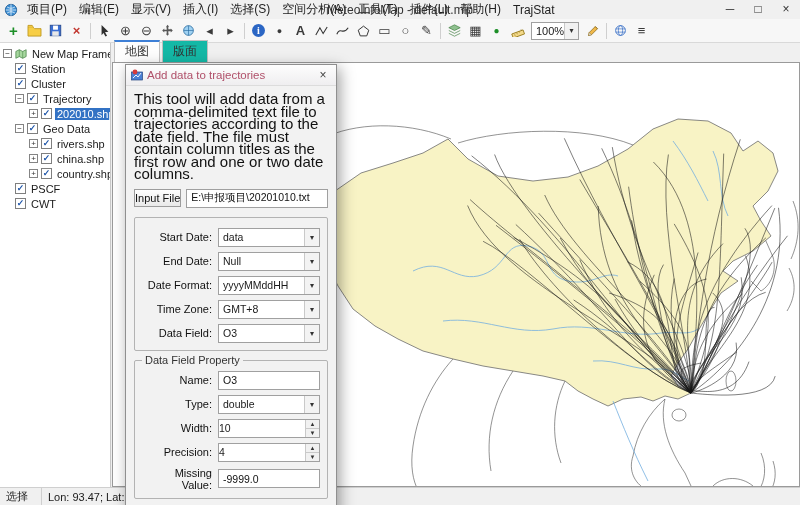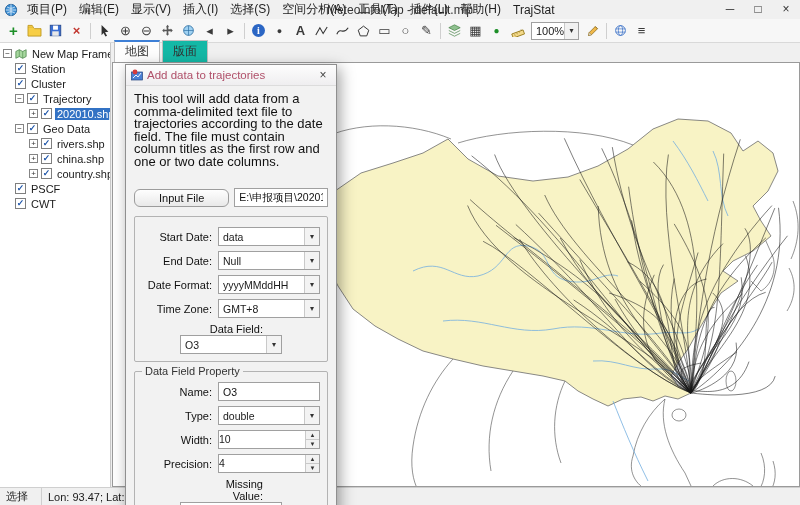--- a/index.html
+++ b/index.html
@@ -50,29 +50,29 @@
   .sb-mode { width:42px; }
   .sb-coords { width:160px; }
 
   
   .dialog { position:absolute; left:125px; top:64px; width:212px; background:#f2f2f2; border:1px solid #8f8f8f; box-shadow:3px 4px 14px rgba(0,0,0,.38); z-index:10; font-size:11px; }
   .dlg-titlebar { height:21px; background:linear-gradient(#fdfdfd,#efeef0); border-bottom:1px solid #dcdcdc; display:flex; align-items:center; padding-left:5px; }
   .dlg-title { color:#b0506a; font-size:11.5px; flex:1; margin-left:4px; }
   .dlg-close { width:26px; height:100%; display:flex; align-items:center; justify-content:center; color:#444; font-size:12px; }
   .dlg-icon { width:12px; height:12px; flex:0 0 auto; }
   .dlg-body { padding:7px 8px 9px; }
-  .dlg-desc { font-size:13px; line-height:12.5px; color:#111; margin-bottom:20px; }
+  .dlg-desc { font-size:15px; line-height:12.5px; color:#111; margin-bottom:8px; }
   .file-row { display:flex; align-items:center; gap:5px; margin-bottom:6px; }
-  .btn { background:linear-gradient(#fefefe,#e9e9e9); border:1px solid #9c9c9c; border-radius:6px; padding:2px 24px; font-size:11px; color:#111; white-space:nowrap; }
+  .btn { background:linear-gradient(#fefefe,#e9e9e9); border:1px solid #9c9c9c; border-radius:0; padding:2px 0; font-size:11px; color:#111; white-space:nowrap; }
   .txt { height:19px; border:1px solid #a0a0a0; background:#fff; font-size:10.5px; padding:0 4px; font-family:"Liberation Sans",sans-serif; color:#111; }
   .file-input { flex:1; min-width:0; }
   .groupbox { position:relative; border:1px solid #b3b3b3; border-radius:2px; margin-top:9px; padding:10px 7px 7px; }
   .groupbox .gb-title { position:absolute; top:-7px; left:7px; background:#f2f2f2; padding:0 3px; font-size:11px; color:#333; }
   .frow { display:flex; align-items:center; justify-content:flex-end; margin-bottom:5px; }
-  .frow:last-child { margin-bottom:0;flex-direction:column; }
+  .frow:last-child { margin-bottom:0; }
   .flabel { width:76px; text-align:right; padding-right:6px; color:#111; flex:0 0 auto; }
   .combo { width:102px; height:19px; background:#fff; border:1px solid #a0a0a0; display:flex; align-items:center; flex:0 0 auto; }
   .combo .cmb-text { flex:1; padding-left:4px; font-size:10.5px; overflow:hidden; white-space:nowrap; }
   .combo .cmb-btn { width:15px; height:100%; background:#f3f3f3; border-left:1px solid #c9c9c9; font-size:8px; display:flex; align-items:center; justify-content:center; color:#333; }
   .fld { width:102px; flex:0 0 auto; }
   .spin { width:102px; height:19px; background:#fff; border:1px solid #a0a0a0; display:flex; flex:0 0 auto; }
   .spin .sp-val { flex:1; text-align:left; padding-right:4px; font-size:10.5px; line-height:17px; }
   .spin .sp-btns { width:14px; display:flex; flex-direction:column; border-left:1px solid #c9c9c9; }
   .spin .sp-up, .spin .sp-dn { flex:1; background:#f1f1f1; font-size:6px; display:flex; align-items:center; justify-content:center; color:#333; }
   .spin .sp-up { border-bottom:1px solid #c9c9c9; }

